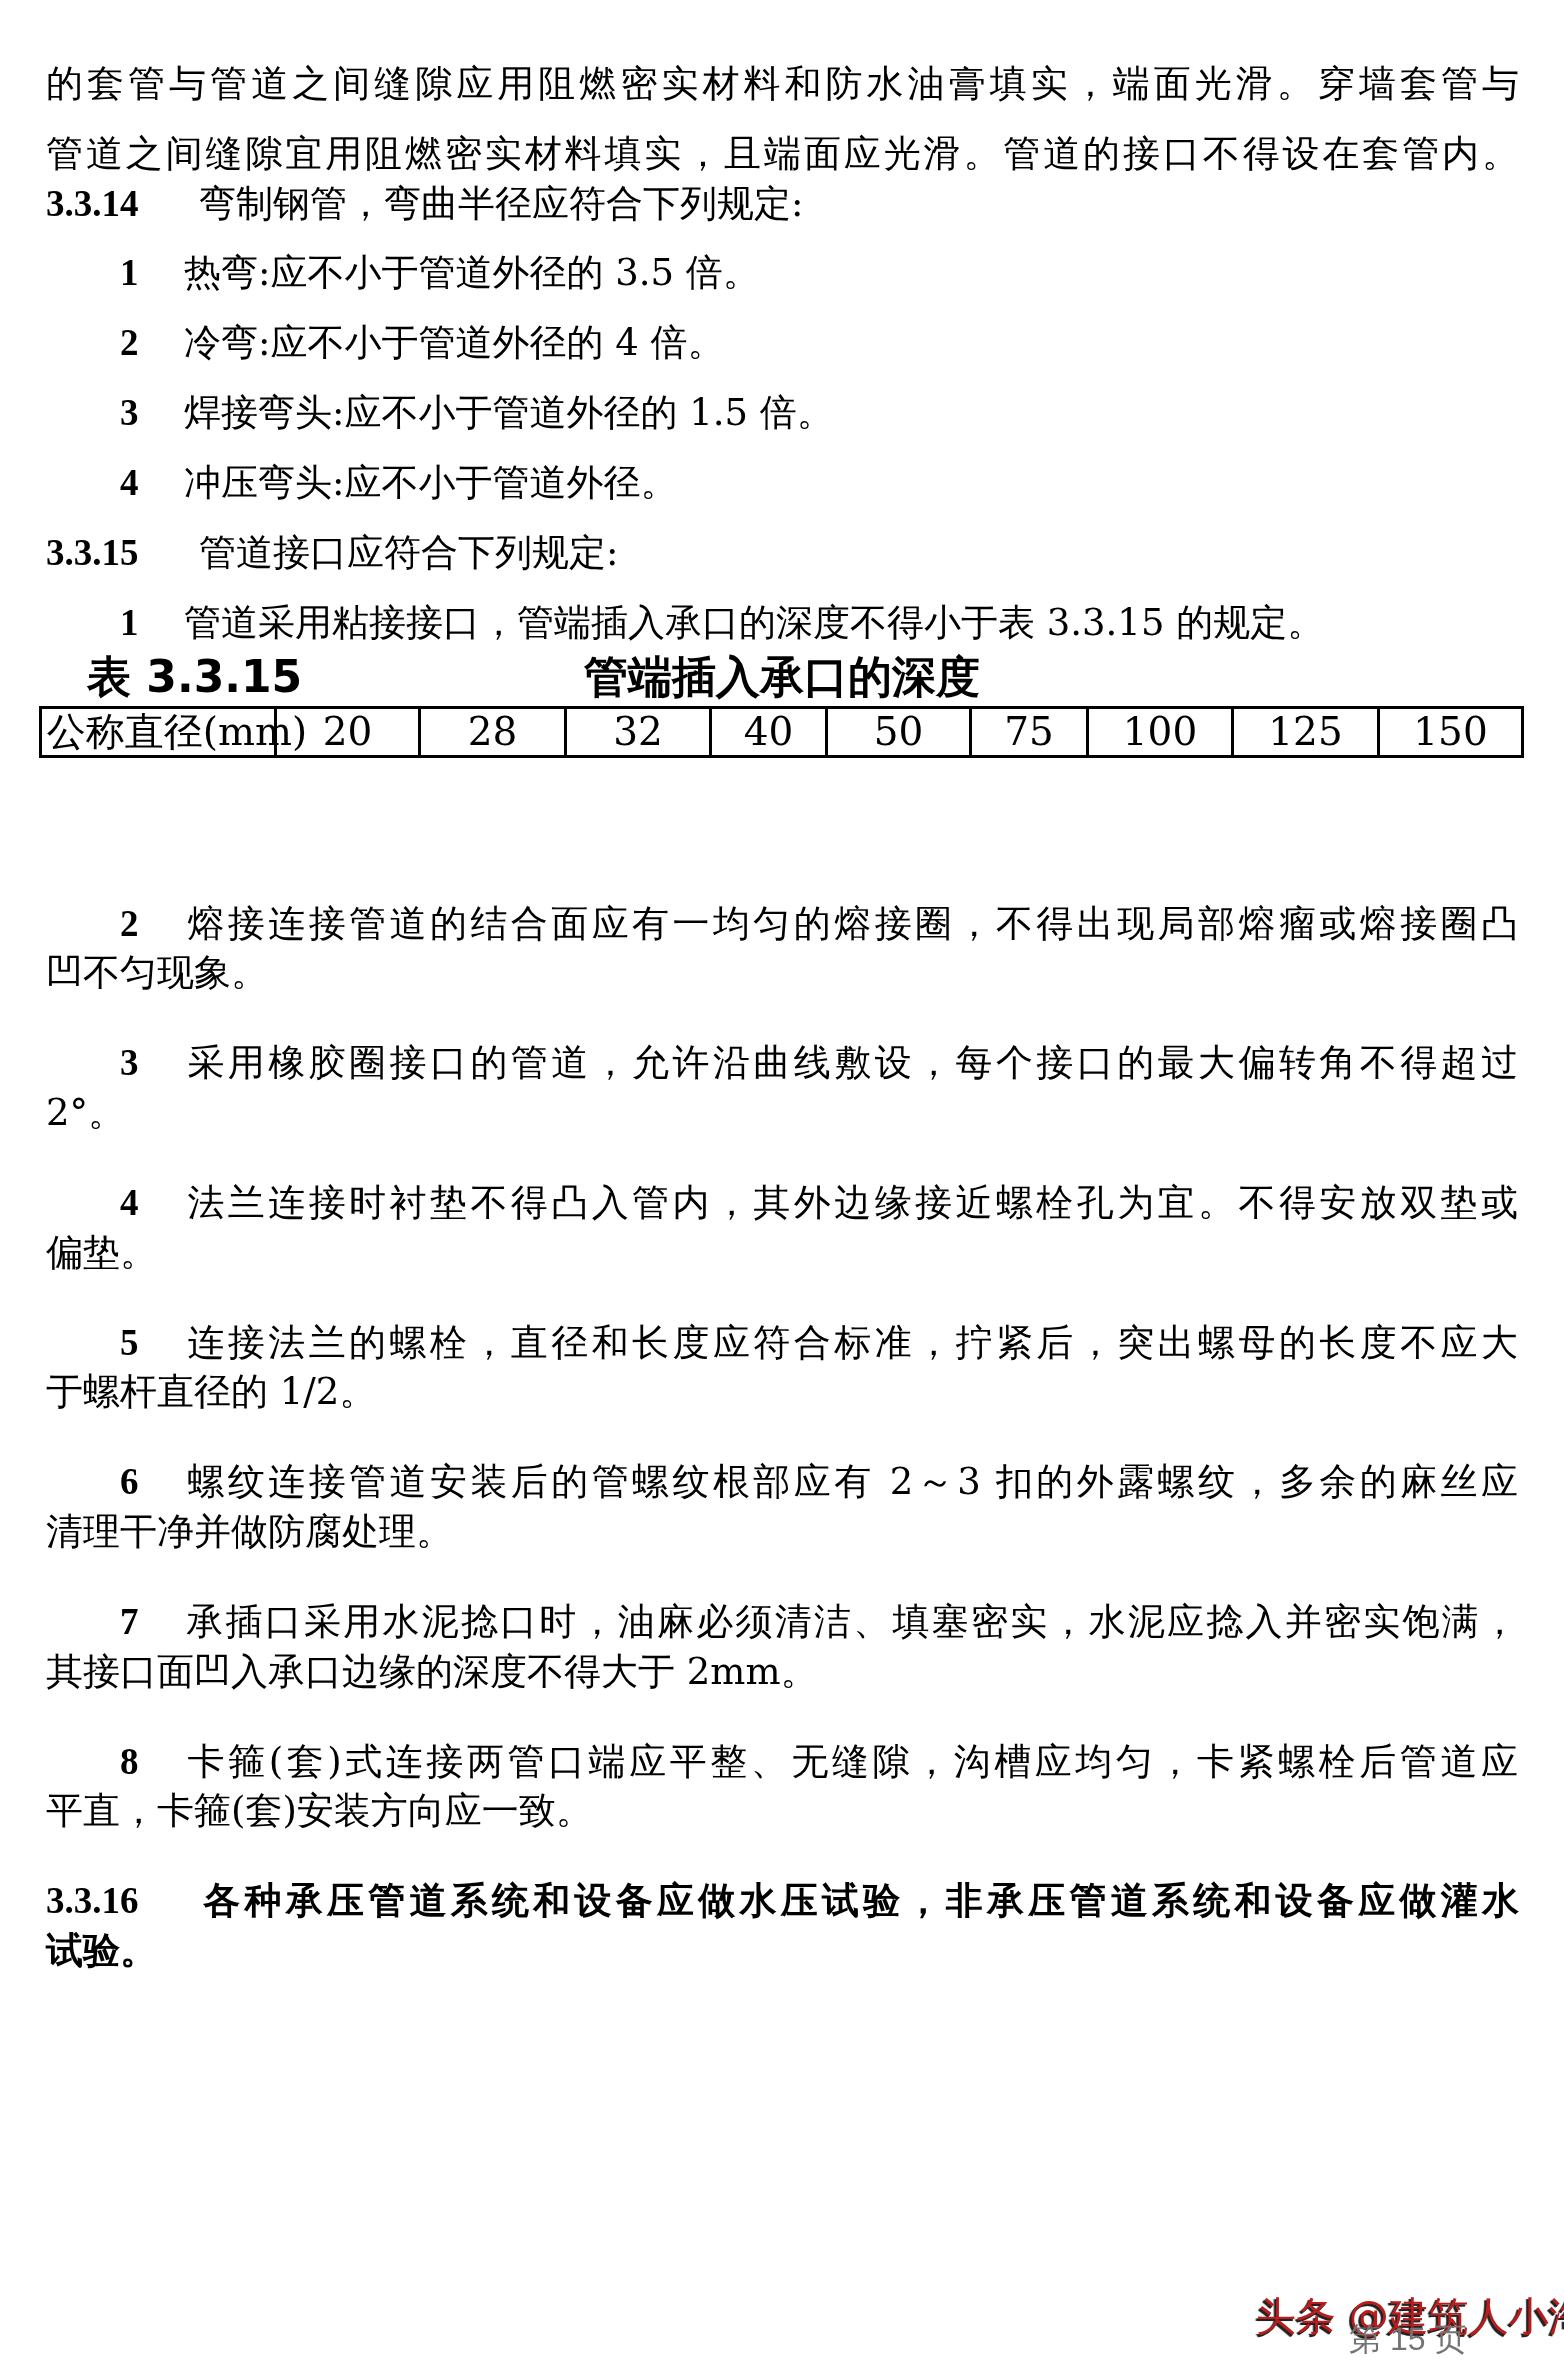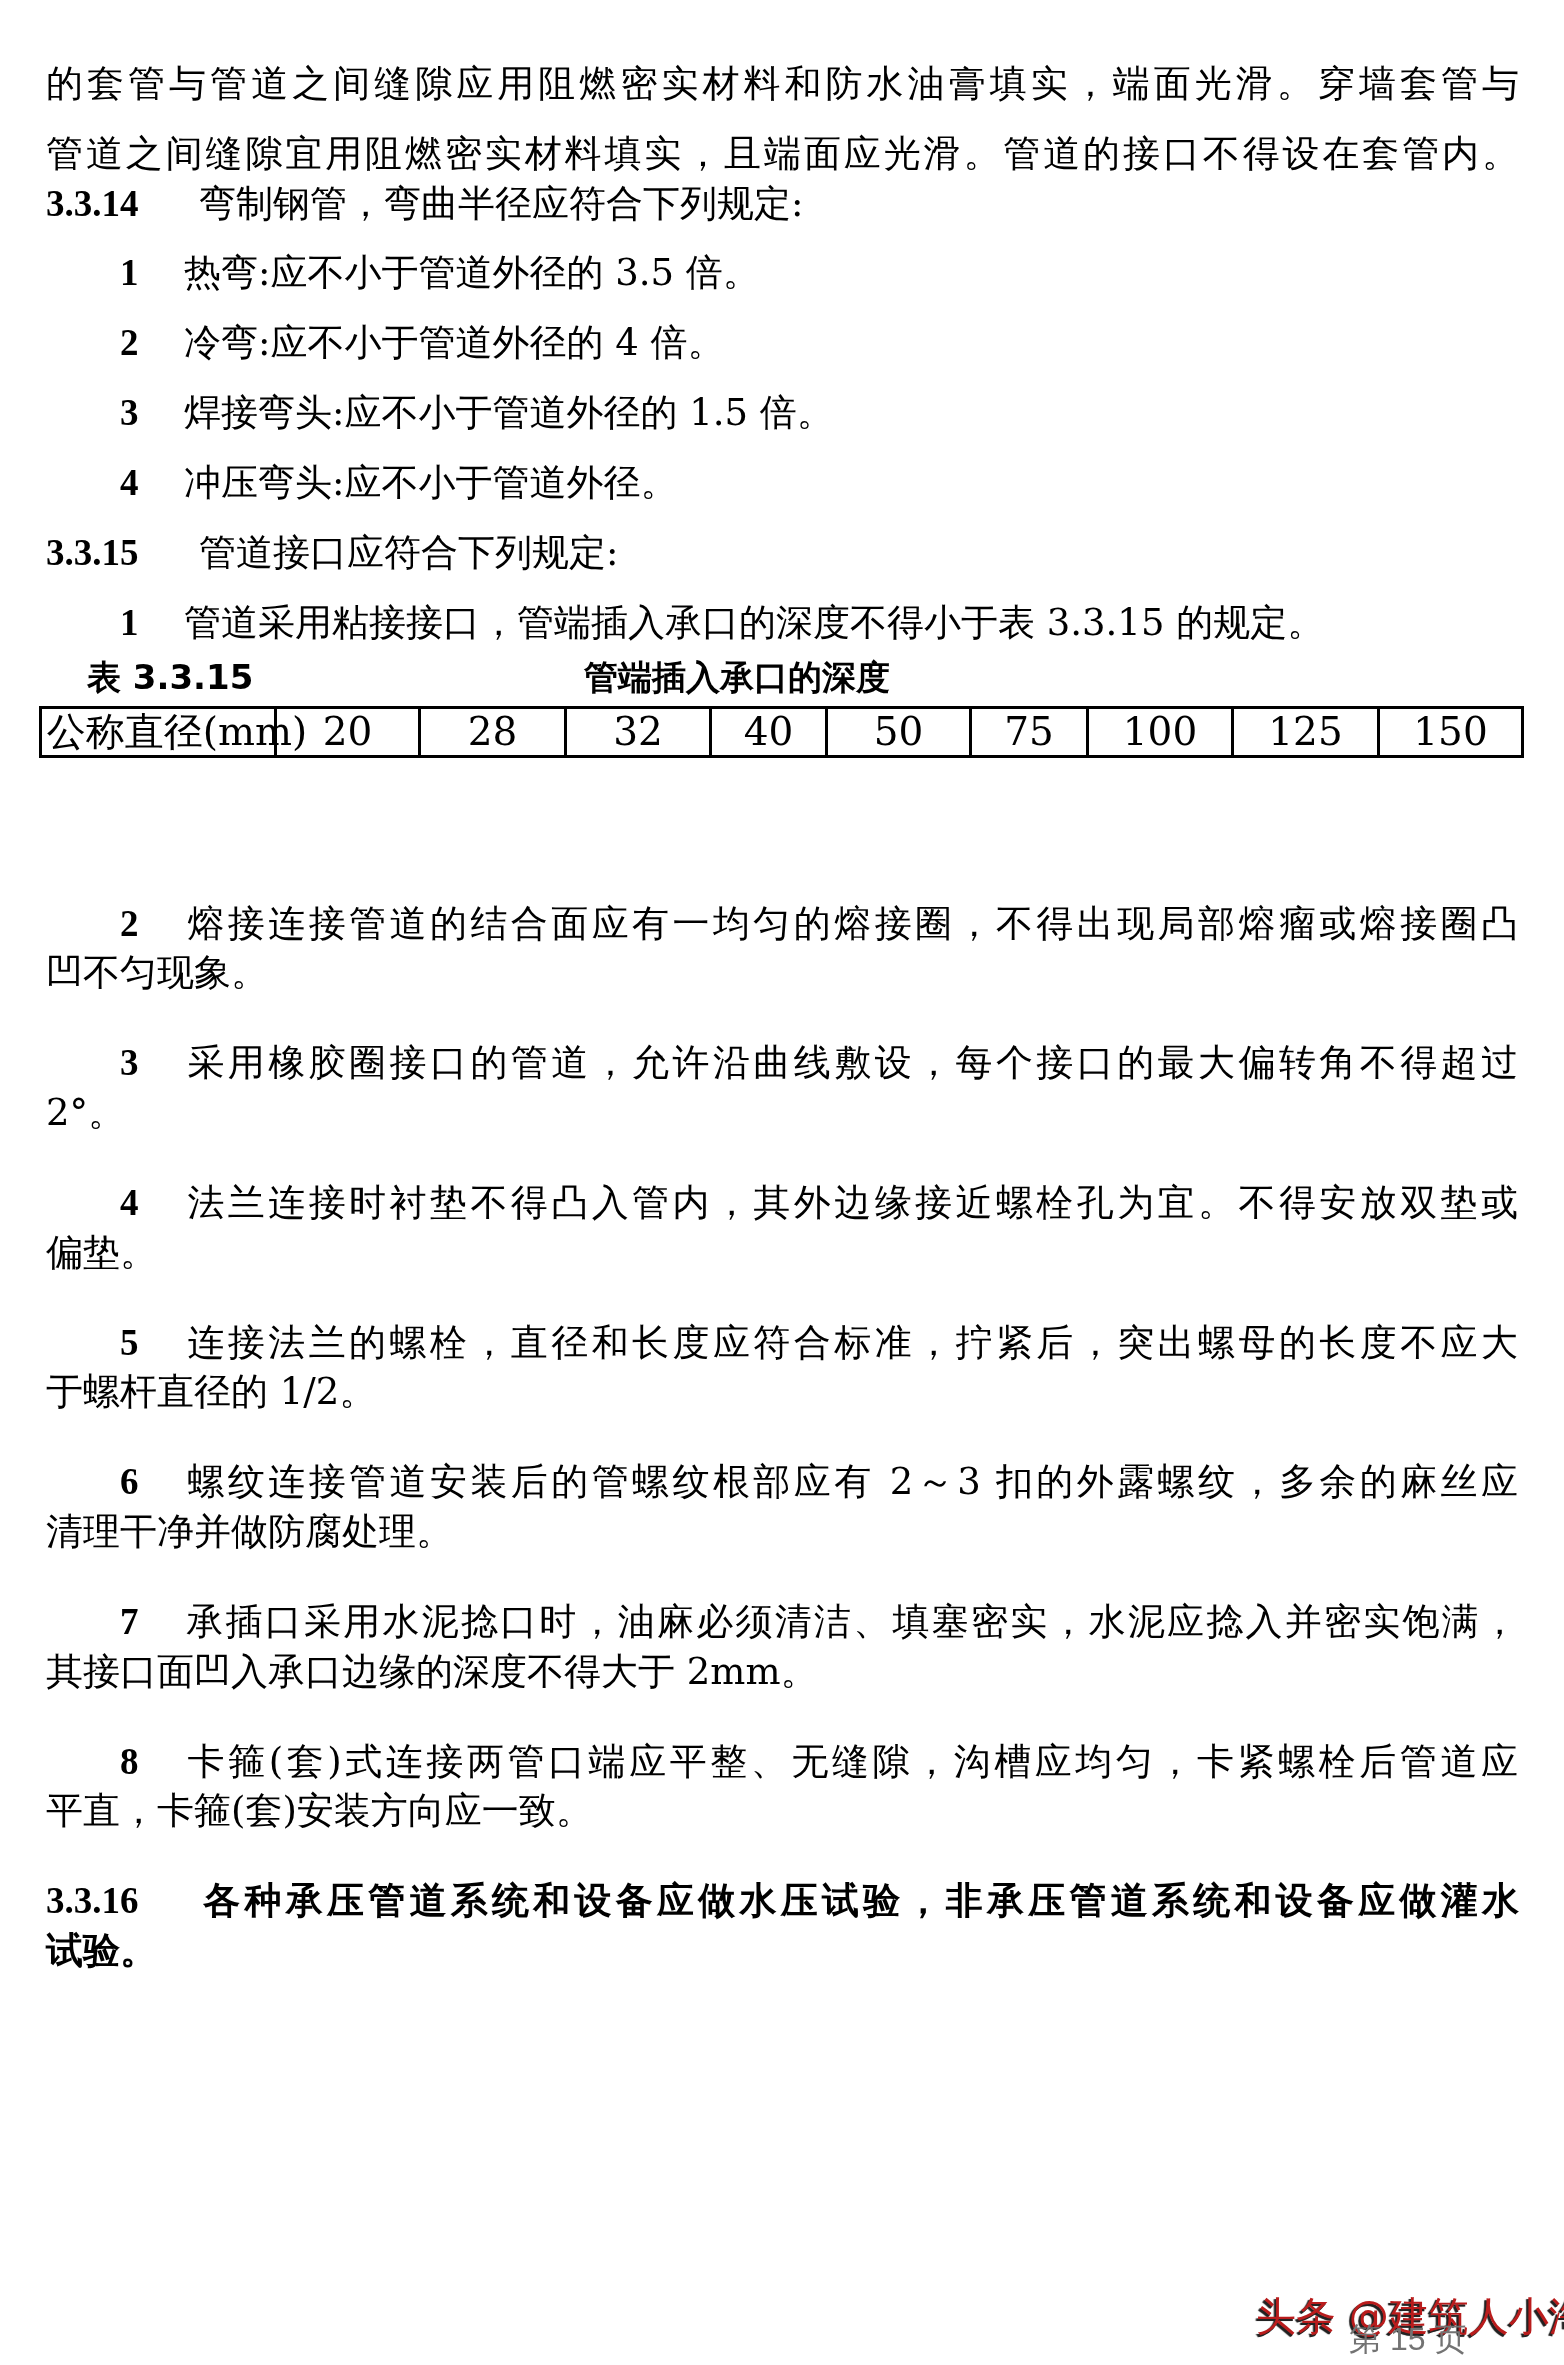--- a/index.html
+++ b/index.html
@@ -18,21 +18,21 @@
     font-family: "Liberation Serif", "DejaVu Serif", serif;
     font-weight: bold; display: inline-block; width: 64px;
   }
   .sec {
     font-family: "Liberation Serif", "DejaVu Serif", serif;
     font-weight: bold; display: inline-block; width: 153px;
   }
   .bold { font-weight: bold; }
   .caption {
     position: absolute; top: 657px; font-family: "DejaVu Sans", "Liberation Sans", sans-serif;
-    font-weight: bold; font-size: 34px; line-height: 40px; white-space: nowrap;
+    font-weight: bold; font-size: 44px; line-height: 40px; white-space: nowrap;
   }
   table.depth {
     position: absolute; left: 39px; top: 706px; width: 1485px;
     border-collapse: collapse; table-layout: fixed;
     font-family: "DejaVu Serif", "Liberation Serif", serif;
     font-size: 39px;
   }
   table.depth td {
     border: 3.2px solid #000; height: 46px; padding: 0; text-align: center;
     vertical-align: middle; line-height: 46px; white-space: nowrap;

